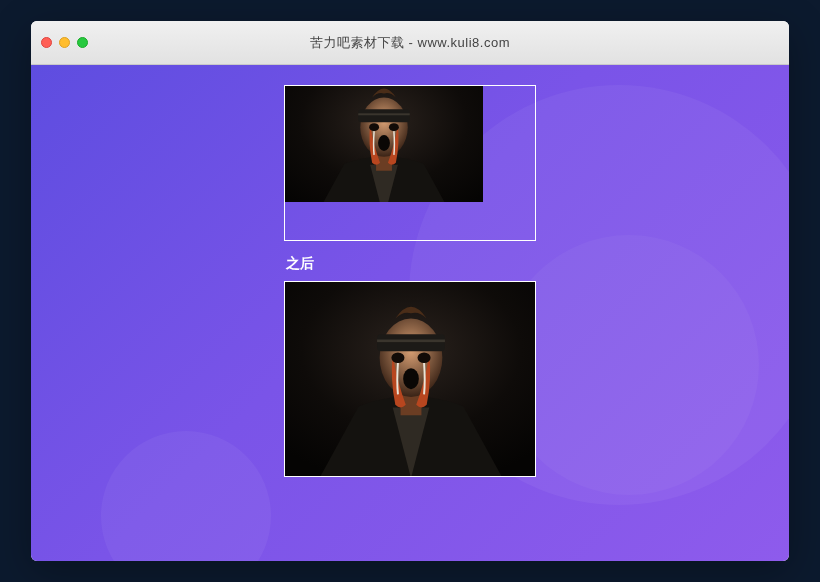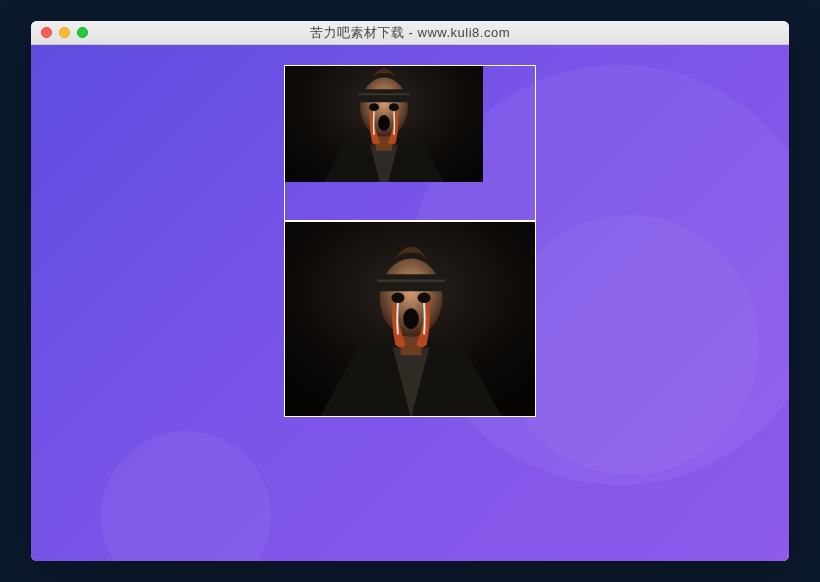--- a/index.html
+++ b/index.html
@@ -17,21 +17,21 @@
     width: 758px;
     height: 540px;
     background: #fff;
     border-radius: 6px;
     overflow: hidden;
     box-shadow: 0 10px 40px rgba(0,0,0,.3);
     display: flex;
     flex-direction: column;
   }
   .titlebar {
-    height: 24px;
+    height: 44px;
     background: linear-gradient(#f0f0f0,#e2e2e2);
     border-bottom: 1px solid #c9c9c9;
     display: flex;
     align-items: center;
     position: relative;
     flex: 0 0 auto;
   }
   .traffic {
     position: absolute;
     left: 10px;
@@ -156,20 +156,21 @@
 
             <ellipse cx="90" cy="58" rx="5" ry="4" fill="#120b07"></ellipse>
             <ellipse cx="110" cy="58" rx="5" ry="4" fill="#120b07"></ellipse>
 
             <path d="M90 62 Q89 76 90 86" stroke="#e9e4d8" stroke-width="1.5" fill="none"></path>
             <path d="M110 62 Q111 76 110 86" stroke="#e9e4d8" stroke-width="1.5" fill="none"></path>
           </svg>
         </div>
       </div>
 
+      <div class="label second">之后</div>
       <div class="frame after">
         <div class="pic-large">
           <svg class="portrait" viewBox="0 0 200 150" preserveAspectRatio="xMidYMid slice">
             <defs>
               <radialGradient id="bgB" cx="50%" cy="35%" r="70%">
                 <stop offset="0%" stop-color="#2a221d"></stop>
                 <stop offset="60%" stop-color="#0e0b09"></stop>
                 <stop offset="100%" stop-color="#050403"></stop>
               </radialGradient>
               <radialGradient id="skinB" cx="50%" cy="40%" r="60%">

